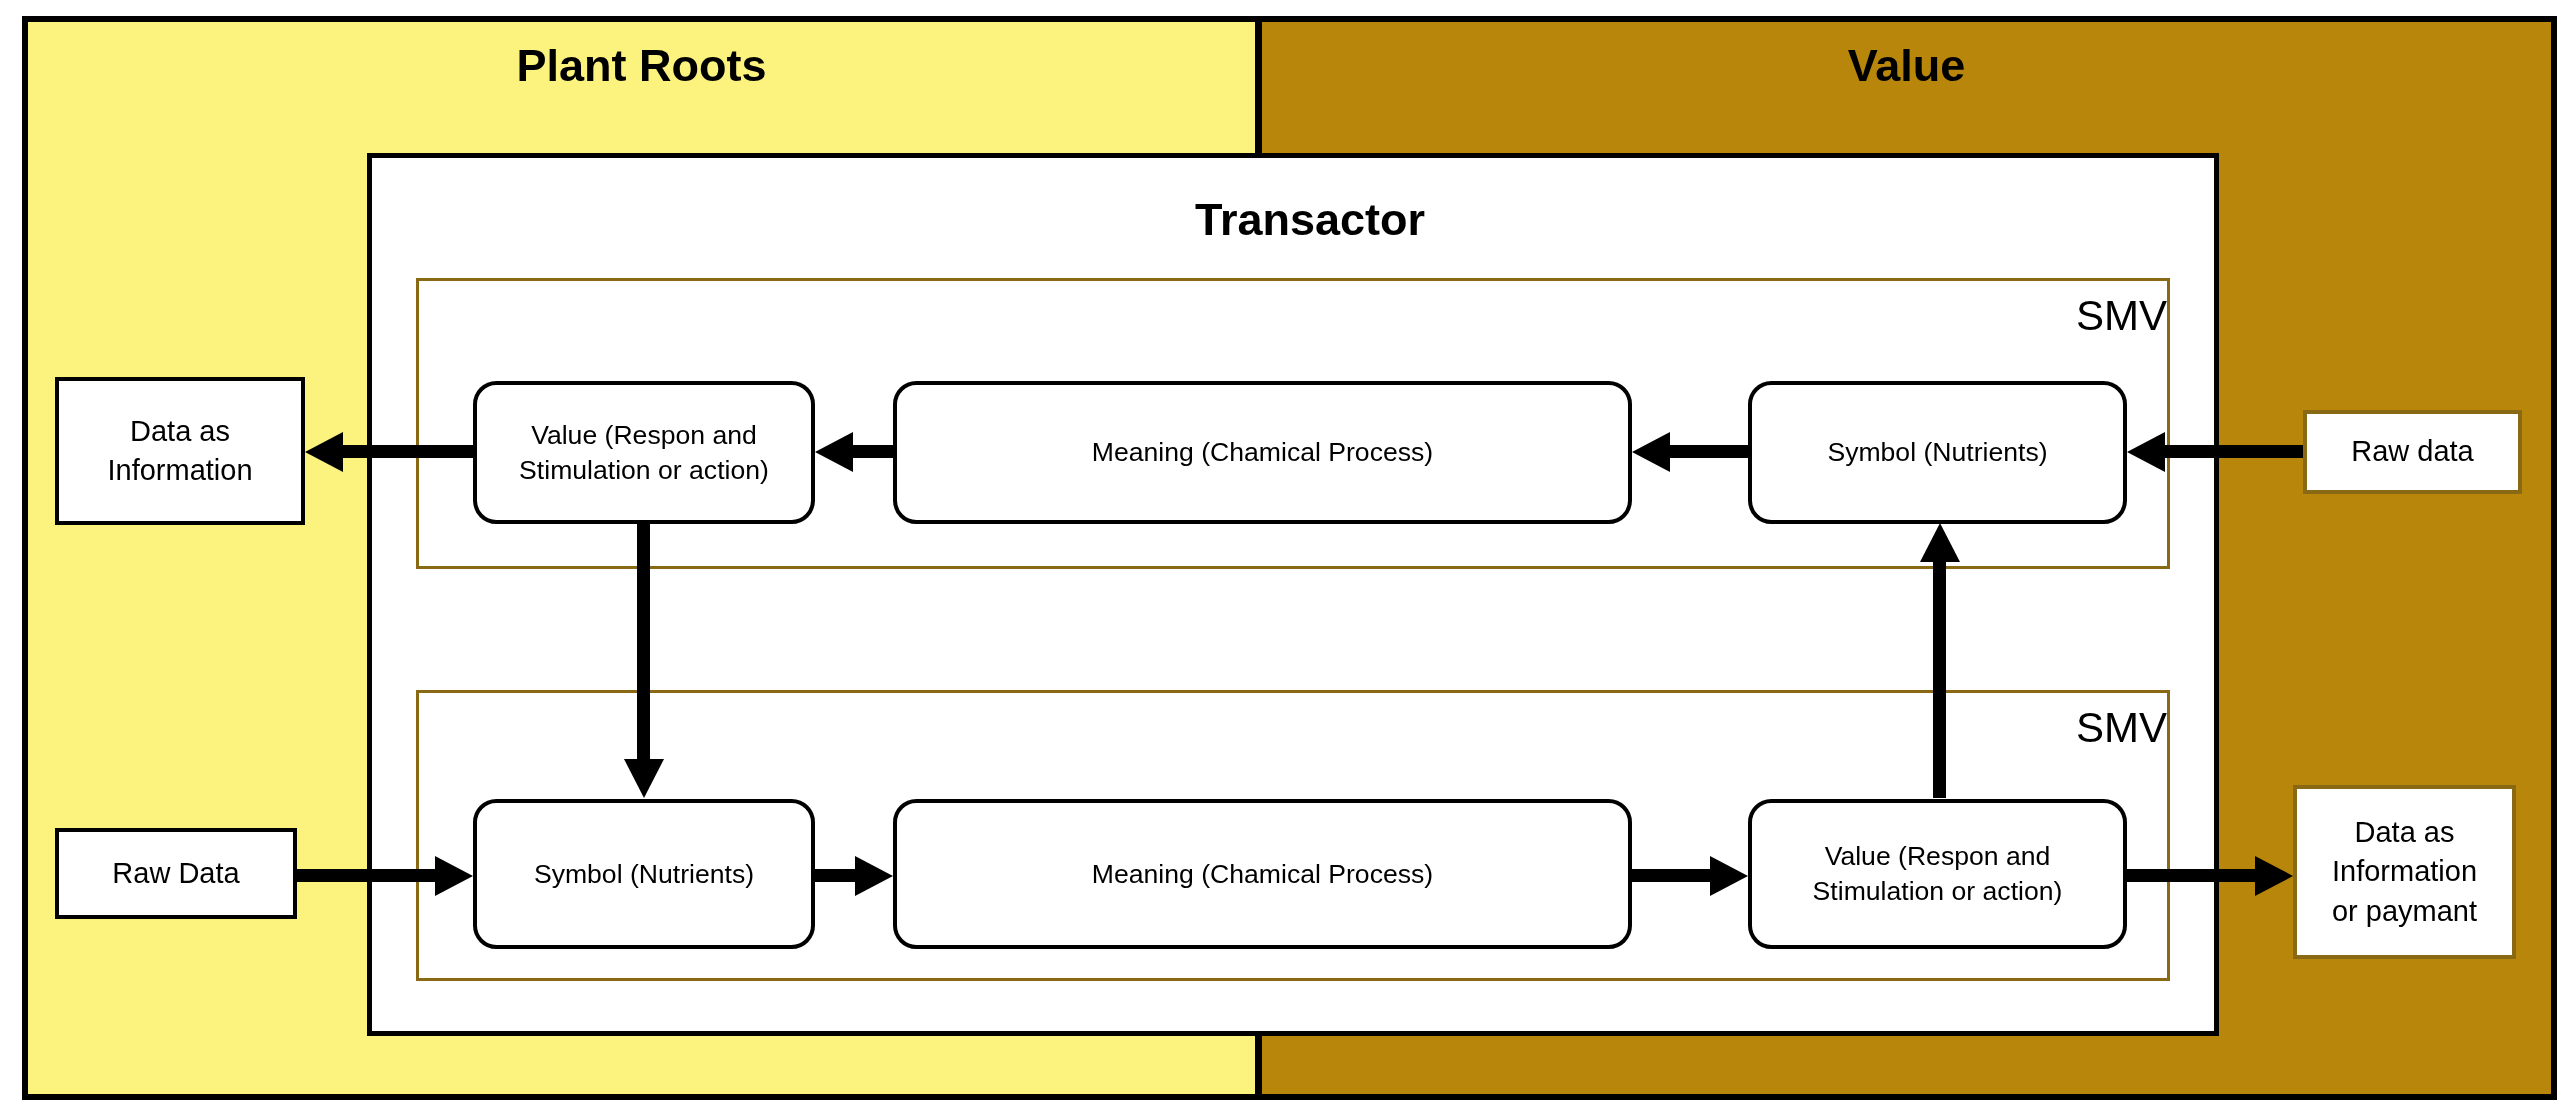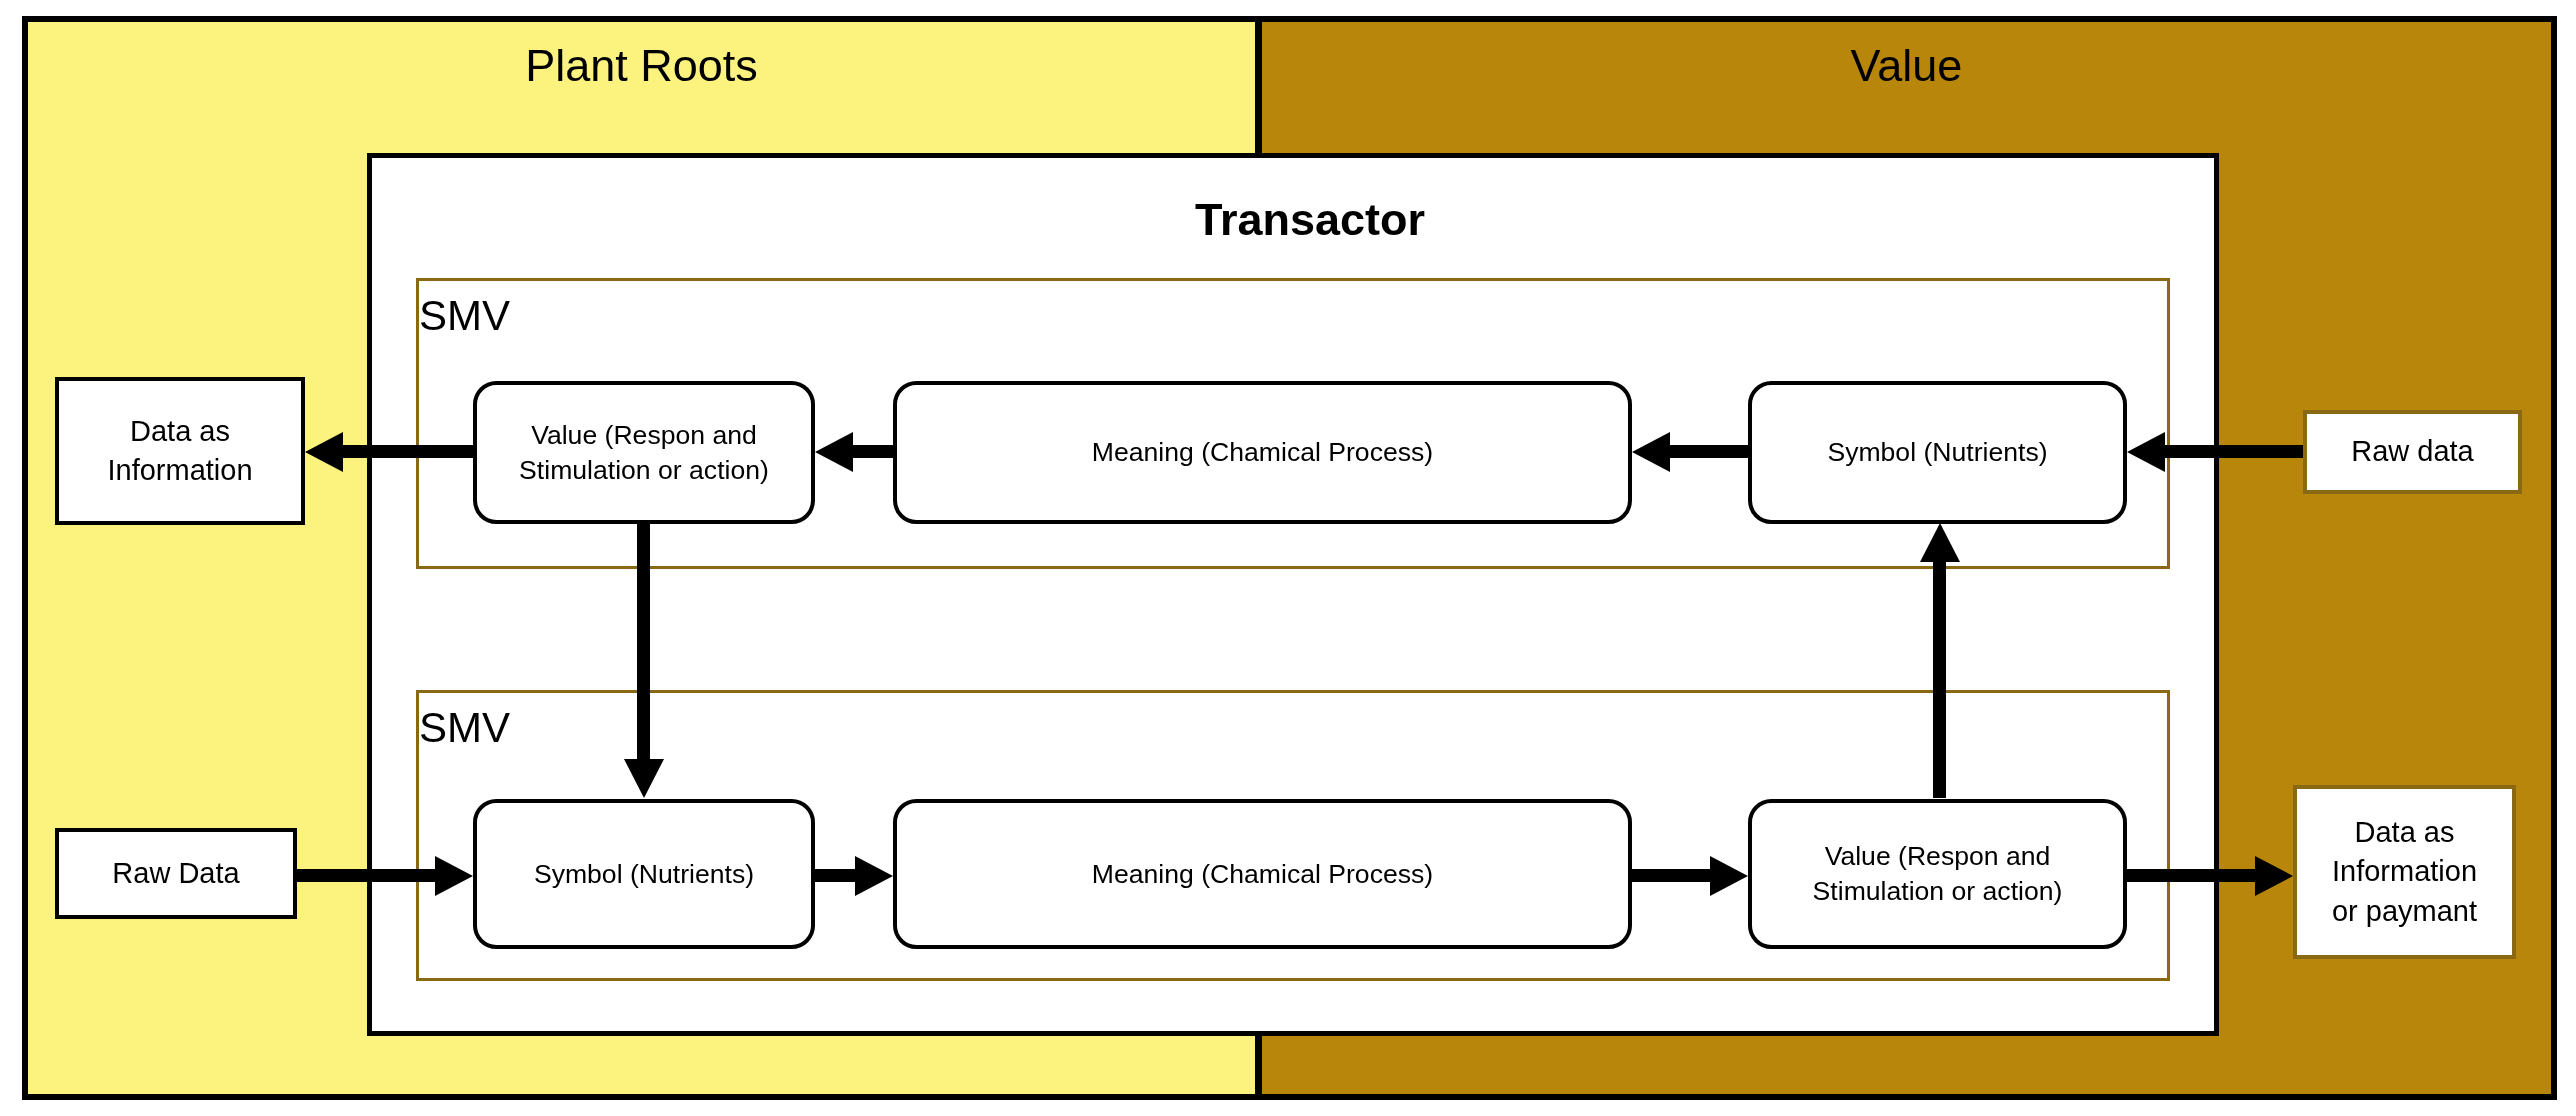--- a/index.html
+++ b/index.html
@@ -13,33 +13,33 @@
   .canvas{position:relative;width:2576px;height:1117px;background:#ffffff;overflow:hidden;}
 
   
   .frame{position:absolute;left:22px;top:15.6px;width:2535px;height:1084px;
          border:6.3px solid #000;box-sizing:border-box;display:flex;}
   .half{position:relative;height:100%;}
   .half.yellow{width:1227px;background:var(--yellow);}
   .divider{width:7px;background:#000;height:100%;}
   .half.gold{flex:1;background:var(--gold);}
   .region-title{position:absolute;top:19px;left:0;width:100%;text-align:center;
-                font-size:45px;line-height:1.1;}
+                font-size:45px;line-height:1.1;font-weight:bold;}
 
   
   .transactor{position:absolute;left:367px;top:153px;width:1852px;height:883px;
               background:#fff;border:5.5px solid #000;box-sizing:border-box;}
   .transactor-title{position:absolute;left:367px;top:194px;width:1852px;text-align:center;
                     font-size:45px;font-weight:bold;margin-left:17px;}
 
   .smv{position:absolute;left:416px;width:1754px;height:291px;
        border:3.9px solid var(--smv-border);box-sizing:border-box;background:transparent;}
   .smv.top{top:278px;}
   .smv.bottom{top:690px;}
-  .smv-label{position:absolute;top:11px;left:0;width:100%;text-align:left;font-size:42px;}
+  .smv-label{position:absolute;top:11px;left:0;width:100%;text-align:right;font-size:42px;}
 
   
   .node{position:absolute;background:#fff;border:4.7px solid #000;border-radius:23.4px;
         box-sizing:border-box;display:flex;align-items:center;justify-content:center;
         text-align:center;font-size:26.6px;line-height:1.3;white-space:pre-line;padding:0 11px;}
   .n-value-top   {left:473px; top:381px; width:342px;height:143px;}
   .n-meaning-top {left:893px;top:381px; width:739px;height:143px;}
   .n-symbol-top  {left:1748px;top:381px; width:379px;height:143px;}
   .n-symbol-bot  {left:473px; top:799px;width:342px;height:150px;}
   .n-meaning-bot {left:893px;top:799px;width:739px;height:150px;}

